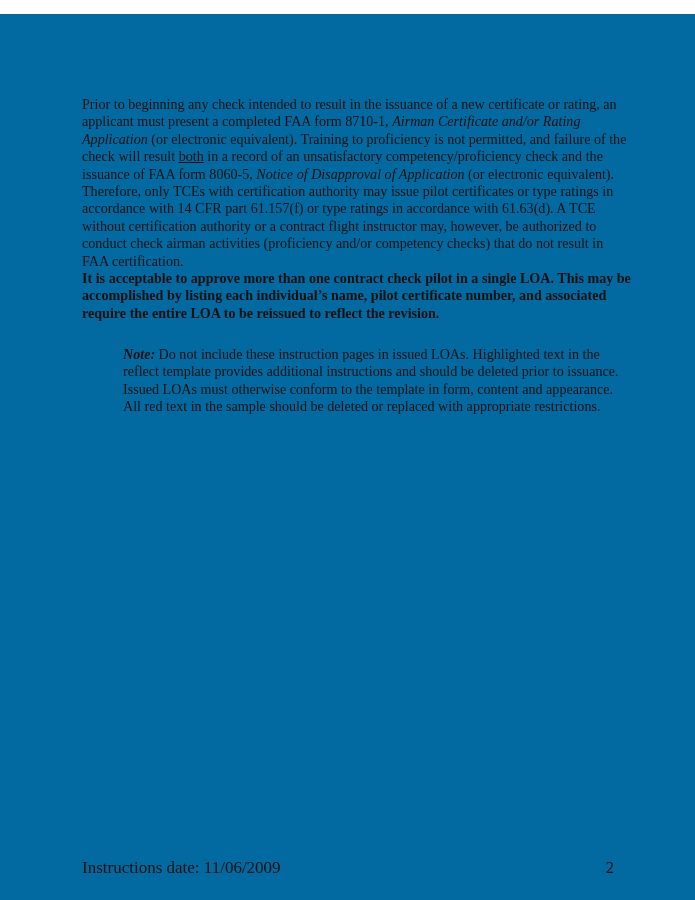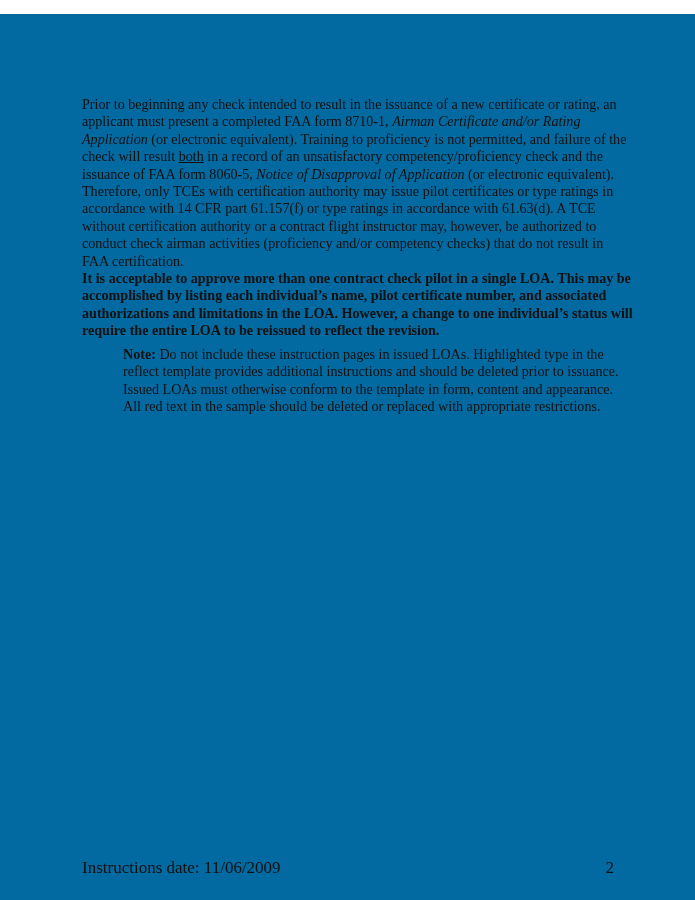--- a/index.html
+++ b/index.html
@@ -12,21 +12,21 @@
     .para {
       position: absolute; left: 82px;
       font-size: 14.1px; line-height: 17.4px;
       white-space: nowrap;
     }
     .para .ln { display: block; }
     #p1 { top: 82px; }
     #p2 { top: 256px; font-weight: bold; }
     #note { top: 332px; left: 123px; }
     .it { font-style: italic; }
-    .bi { font-weight: bold; text-align: right; }
+    .bi { font-style: italic; font-weight: bold; text-align: right; }
     .ul { text-decoration: underline; }
     .footer {
       position: absolute; top: 845px; left: 82px; width: 532px;
       font-size: 17px; line-height: 17px;
       display: flex; justify-content: space-between;
     }
   </style>
 </head>
 <body>
 
@@ -41,26 +41,25 @@
     <span class="ln">Therefore, only TCEs with certification authority may issue pilot certificates or type ratings in</span>
     <span class="ln">accordance with 14 CFR part 61.157(f) or type ratings in accordance with 61.63(d). A TCE</span>
     <span class="ln">without certification authority or a contract flight instructor may, however, be authorized to</span>
     <span class="ln">conduct check airman activities (proficiency and/or competency checks) that do not result in</span>
     <span class="ln">FAA certification.</span>
   </div>
 
   <div class="para" id="p2">
     <span class="ln">It is acceptable to approve more than one contract check pilot in a single LOA. This may be</span>
     <span class="ln">accomplished by listing each individual’s name, pilot certificate number, and associated</span>
-    <span class="ln">authorizations and limitations in the LOA. However, a change to one individual’s status will</span>
     <span class="ln">require the entire LOA to be reissued to reflect the revision.</span>
   </div>
 
   <div class="para" id="note">
-    <span class="ln"><span class="bi">Note:</span><span> Do not include these instruction pages in issued LOAs. Highlighted type in the</span></span>
+    <span class="ln"><span class="bi">Note:</span><span> Do not include these instruction pages in issued LOAs. Highlighted text in the</span></span>
     <span class="ln">reflect template provides additional instructions and should be deleted prior to issuance.</span>
     <span class="ln">Issued LOAs must otherwise conform to the template in form, content and appearance.</span>
     <span class="ln">All red text in the sample should be deleted or replaced with appropriate restrictions.</span>
   </div>
 
   <div class="footer">
     <span>Instructions date: 11/06/2009</span>
     <span>2</span>
   </div>
 

